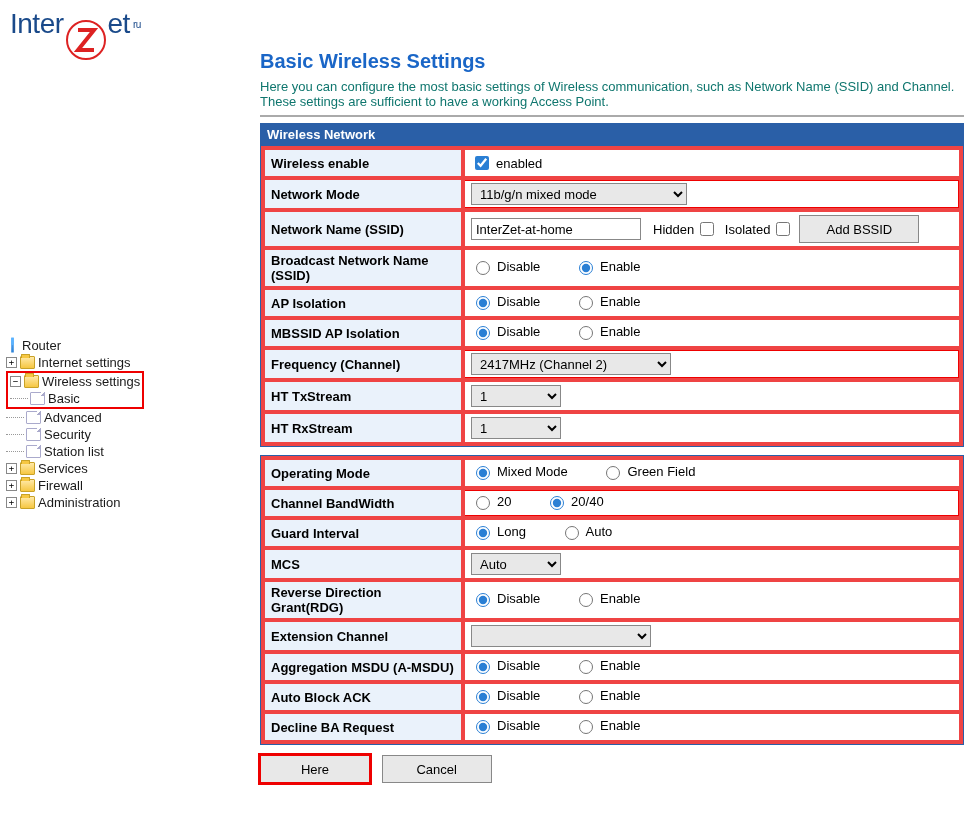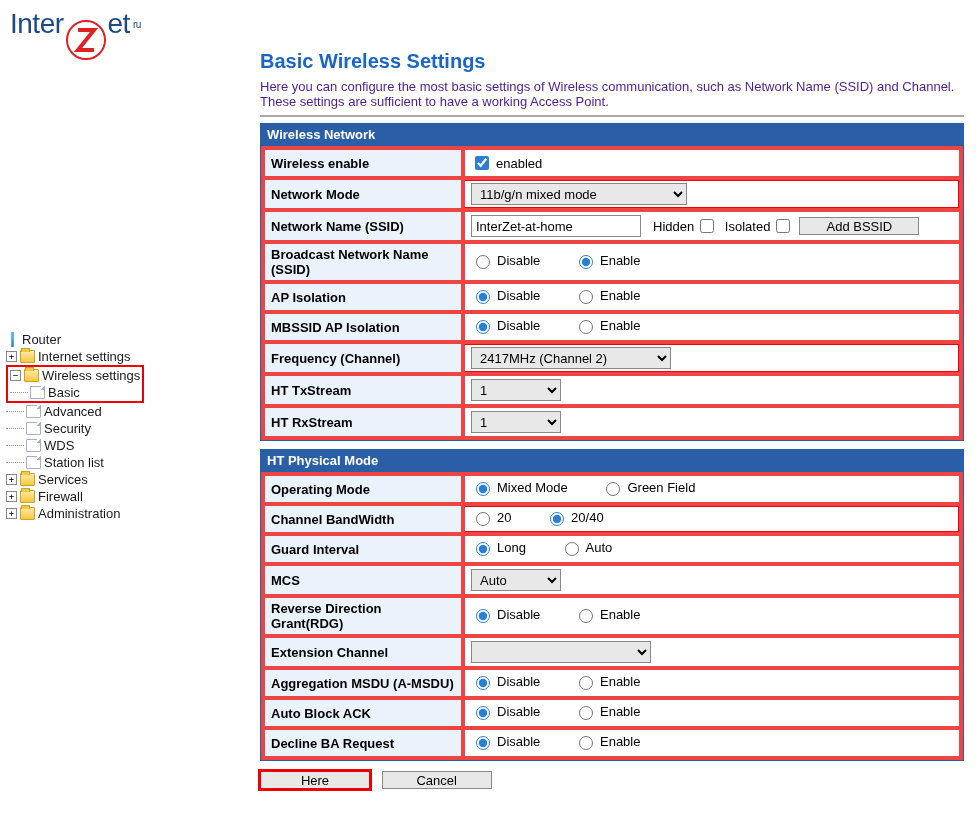--- a/index.html
+++ b/index.html
@@ -93,21 +93,21 @@
     padding: 10px 12px 20px 30px;
   }
   h1.page-title {
     color: #1a66c7;
     font-size: 20px;
     margin: 0 0 6px 0;
     font-weight: bold;
   }
   .subtitle {
     font-size: 13px;
-    color: #4c1d95;
+    color: #0f766e;
     margin-bottom: 6px;
   }
   hr.sep { border:none; border-top:2px solid #aaa; margin: 4px 0 6px 0;}
   .panel {
     border: 1px solid #2a5fa7;
     margin-bottom: 8px;
   }
   .panel-head {
     background: #2a5fa7;
     color: #fff;
@@ -138,21 +138,21 @@
   select, input[type=text] {
     font-family: inherit;
     font-size: 13px;
     height: 22px;
     padding: 1px 4px;
     border: 1px solid #888;
     background:#e8e8e8;
   }
   input[type=text]{background:#fff;}
   .btn {
-    height: 18px;
+    height: 28px;
     font-size: 13px;
     padding: 0 20px;
     border: 1px solid #888;
     background: #e8e8e8;
     cursor: pointer;
   }
   .btn-row { margin-top: 10px; }
   .btn-row .hl-btn { outline: 3px solid #e00; outline-offset: -1px; }
   .flex-inline { display:flex; align-items:center; gap:6px; flex-wrap:wrap;}
   .ssid-extras { font-size:13px; display:inline-flex; align-items:center; gap:2px; margin-left:6px;}
@@ -222,27 +222,20 @@
               <div class="node-row">
             <span class="dotline"></span>
                 <span class="page-icon"></span>
             <span class="label">Security</span>
           </div>
             </li>
           <li>
               <div class="node-row">
             <span class="dotline"></span>
                 <span class="page-icon"></span>
-            <span class="label">WDS</span>
-          </div>
-            </li>
-          <li>
-              <div class="node-row">
-            <span class="dotline"></span>
-                <span class="page-icon"></span>
             <span class="label">Station list</span>
           </div>
             </li>
         </ul>
       </li>
       <li>
         <div class="node-row">
           <span class="expander">+</span>
           <span class="folder-icon"></span>
           <span class="label">Services</span>
@@ -360,21 +353,20 @@
         </tr>
         <tr>
           <td class="lbl">HT RxStream</td>
           <td><select style="width:90px"><option>1</option></select></td>
         </tr>
       </tbody>
         </table>
     </div>
 
     <div class="panel">
-      <div class="panel-head">HT Physical Mode</div>
       <table class="form">
         <tbody>
             <tr>
           <td class="lbl">Operating Mode</td>
           <td>
             <label class="radio-pair">
                   <input type="radio" name="opmode" checked="" style="">
                   <span>Mixed Mode</span>
                 </label>
             <label class="radio-pair">

